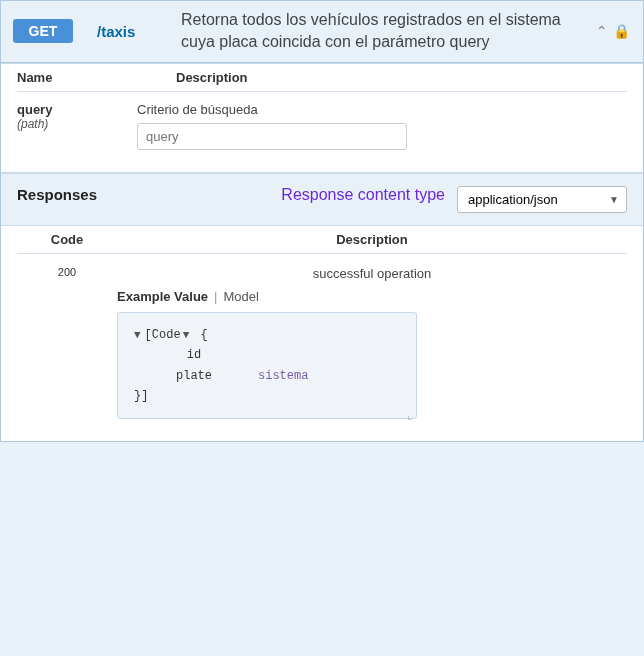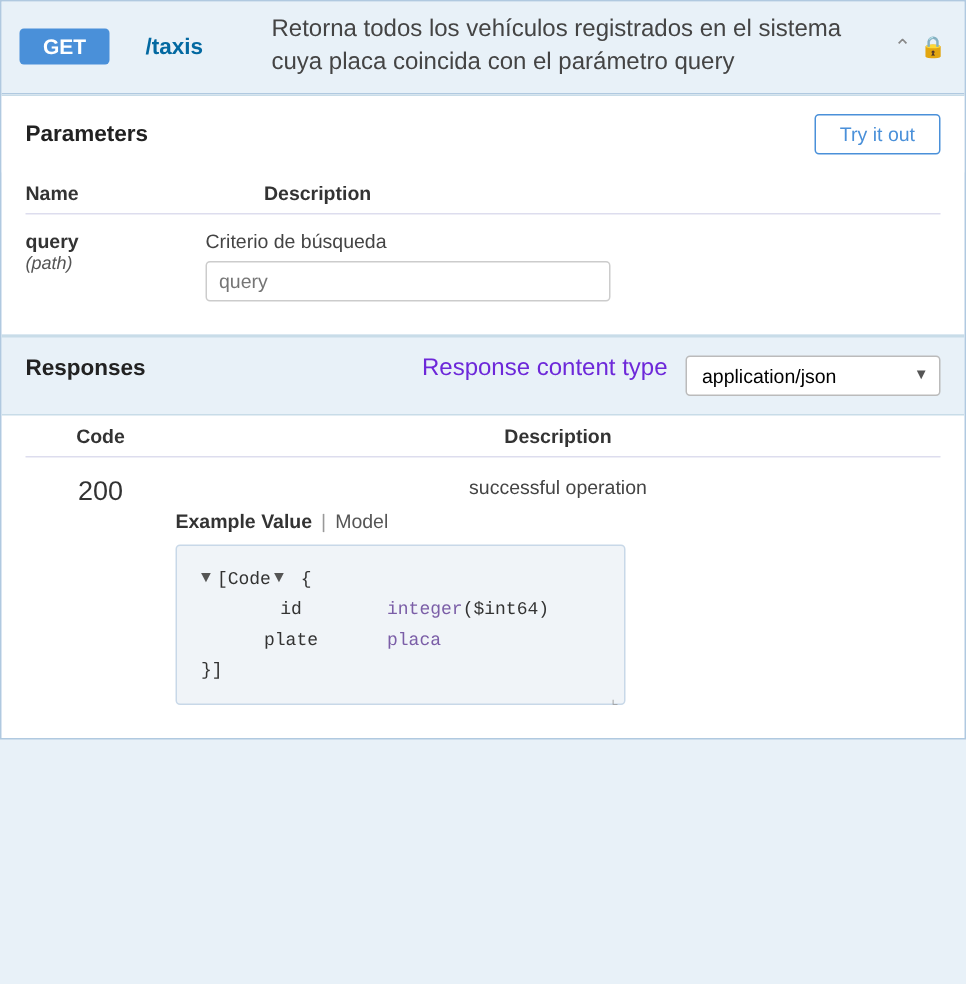--- a/index.html
+++ b/index.html
@@ -239,21 +239,21 @@
     }
 
     .code-row {
       display: flex;
       padding: 12px 0 6px 0;
       align-items: flex-start;
     }
 
     .code-cell {
       width: 100px;
-      font-size: 18px;
+      font-size: 11px;
       color: #333;
     }
 
     .code-desc-cell {
       flex: 1;
     }
 
     .success-op {
       font-size: 13px;
       color: #444;
@@ -359,24 +359,20 @@
     <span class="method-badge">GET</span>
     <span class="endpoint-path">/taxis</span>
     <span class="endpoint-desc">Retorna todos los vehículos registrados en el sistema cuya placa coincida con el parámetro query</span>
     <div class="header-icons">
       <span class="chevron-icon">⌃</span>
       <span class="lock-icon">🔒</span>
     </div>
   </div>
 
   <div class="section">
-    <div class="section-header">
-      <span class="section-title">Parameters</span>
-      <button class="try-out-btn">Try it out</button>
-    </div>
 
     <div class="params-table">
       <div class="params-col-row">
         <div class="col-name">Name</div>
         <div class="col-desc">Description</div>
       </div>
 
       <div class="param-row">
         <div class="param-name-cell">
           <span class="param-name">query</span>
@@ -421,29 +417,26 @@
           <div class="code-line">
             <span class="toggle-icon">▼</span>
             <span class="bracket">[</span>
             <span class="class-name">Code</span>
             <span class="toggle-icon" style="margin-left:2px;">▼</span>
             <span class="bracket">&nbsp;{</span>
           </div>
           <div class="code-line">
             <span style="width:20px; display:inline-block;"></span>
             <span class="field-name">id</span>
-            <span style="padding-left: 24px;">
-              <span class="type-int">integer</span><span class="bracket">($int64)</span>
-            </span>
           </div>
           <div class="code-line">
             <span style="width:20px; display:inline-block;"></span>
             <span class="field-name">plate</span>
             <span style="padding-left: 24px;">
-              <span class="type-str">placa</span>
+              <span class="type-str">sistema</span>
             </span>
           </div>
           <div class="code-line">
             <span class="bracket">}]</span>
           </div>
           <span class="resize-handle">⌞</span>
         </div>
 
       </div>
     </div>

